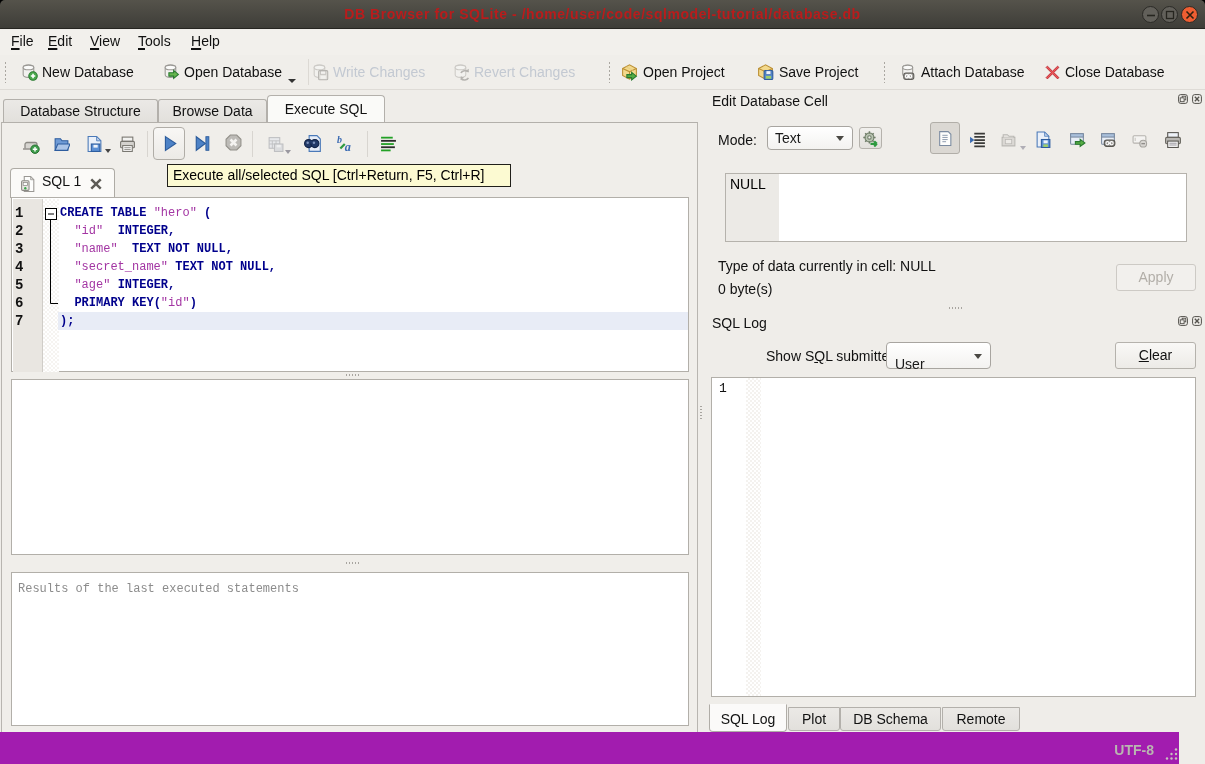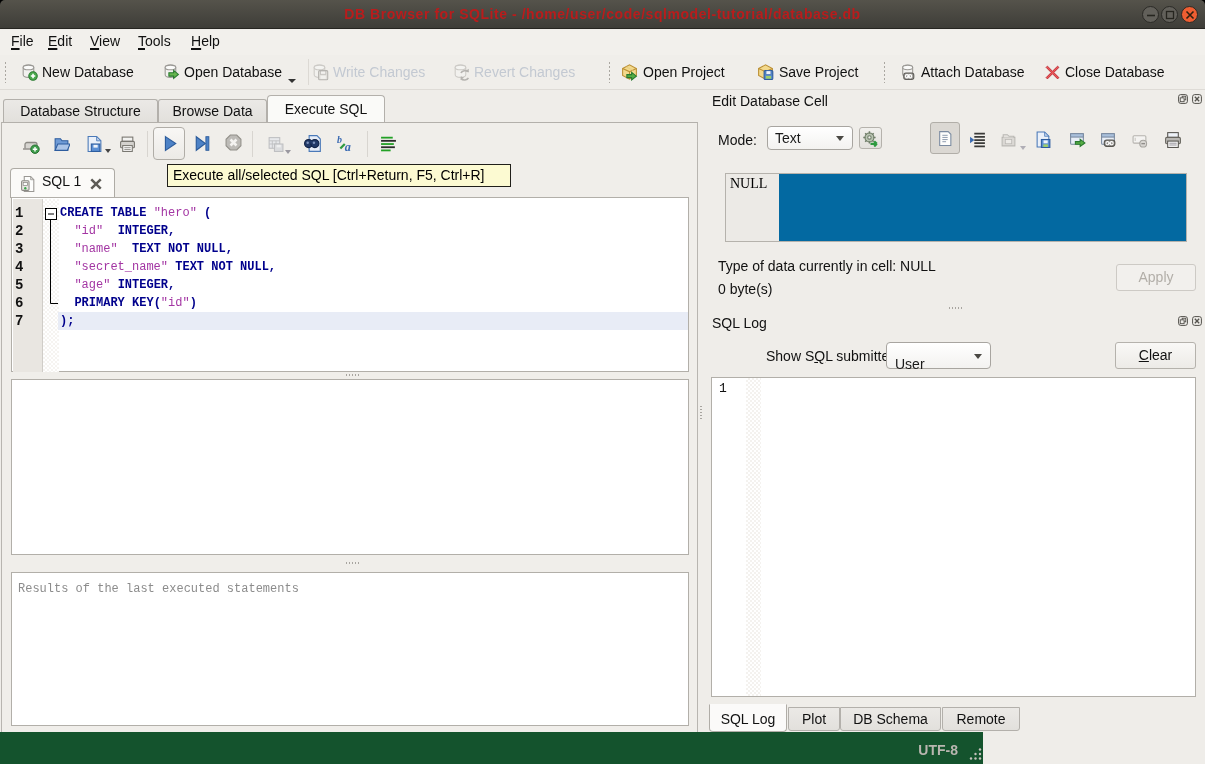--- a/index.html
+++ b/index.html
@@ -47,21 +47,21 @@
 .combo .arr{position:absolute;right:8px;top:50%;margin-top:-2px;width:0;height:0;border-left:4px solid transparent;border-right:4px solid transparent;border-top:5px solid #4a4843;}
 .btn{position:absolute;border:1px solid #b5b2ac;border-radius:3px;background:linear-gradient(#f9f8f6,#edebe7);font-size:14px;text-align:center;color:#111;}
 .btn.dis{border-color:#cdcac5;color:#b2aea8;background:#f2f0ed;}
 .dockico{position:absolute;top:0;width:10px;height:10px;}
 .dtitle{position:absolute;font-size:14px;color:#111;}
 .label{position:absolute;font-size:14px;color:#111;}
 
 .btab{position:absolute;font-size:14px;text-align:center;color:#111;}
 .btab.inactive{background:linear-gradient(#ebe9e6,#e2e0dc);border:1px solid #b3b0ab;border-radius:0 0 3px 3px;top:707px;height:24px;line-height:22px;}
 .btab.active{background:#fbfaf9;border:1px solid #b0ada7;border-top:1px solid #fbfaf9;border-radius:0 0 4px 4px;top:704px;height:28px;line-height:28px;}
-#statusbar{position:absolute;left:0;top:732px;width:983px;height:32px;background:#14532d;}
+#statusbar{position:absolute;left:0;top:732px;width:1179px;height:32px;background:#a21caf;}
 </style></head>
 <body>
 
 <div id="corners"></div>
 <div id="titlebar"></div>
 <div id="title">DB Browser for SQLite - /home/user/code/sqlmodel-tutorial/database.db</div>
 <div class="winbtn" style="left:1142px;background:#62605a;">
   <svg width="16" height="16">
       <line x1="4" y1="8.5" x2="12" y2="8.5" stroke="#26251f" stroke-width="1.6"></line>
     </svg>
@@ -329,21 +329,21 @@
     <line x1="8.8" y1="9" x2="12.2" y2="9" stroke="#8f8d89" stroke-width="1.2"></line>
   </svg>
 <svg class="abs" style="left:1164px;top:131px;" width="18" height="17" viewBox="0 0 17 16">
     <rect x="3.5" y="1.5" width="10" height="4.5" fill="#eef2f8" stroke="#55534e"></rect>
     <rect x="1.5" y="6" width="14" height="6" rx="1.2" fill="#b9b7b3" stroke="#68665f"></rect>
     <rect x="3.5" y="9.5" width="10" height="6" fill="#fdfdfc" stroke="#55534e"></rect>
     <line x1="5" y1="11.5" x2="12" y2="11.5" stroke="#9a98a0"></line>
     <line x1="5" y1="13.2" x2="12" y2="13.2" stroke="#9a98a0"></line>
   </svg>
 
-<div class="abs" style="left:725px;top:173px;width:462px;height:69px;background:#0369a1;border:1px solid #b5b2ac;font-family:Liberation Serif, serif;">
+<div class="abs" style="left:725px;top:173px;width:462px;height:69px;background:#ffffff;border:1px solid #b5b2ac;">
   <div style="position:absolute;left:0;top:0;width:53px;height:67px;background:#eceae6;"></div>
   <div style="position:absolute;left:4px;top:2px;font-size:14px;color:#000;">NULL</div>
 </div>
 <div class="label" style="left:718px;top:258px;">Type of data currently in cell: NULL</div>
 <div class="label" style="left:718px;top:281px;">0 byte(s)</div>
 <div class="btn dis" style="left:1116px;top:264px;width:80px;height:27px;line-height:25px;">Apply</div>
 
 <div class="hdots" style="left:948px;top:307px;"></div>
 <div class="dtitle" style="left:712px;top:315px;">SQL Log</div>
 <svg class="dockico" style="left:1178px;top:316px;" width="12" height="12" viewBox="0 0 12 12">

